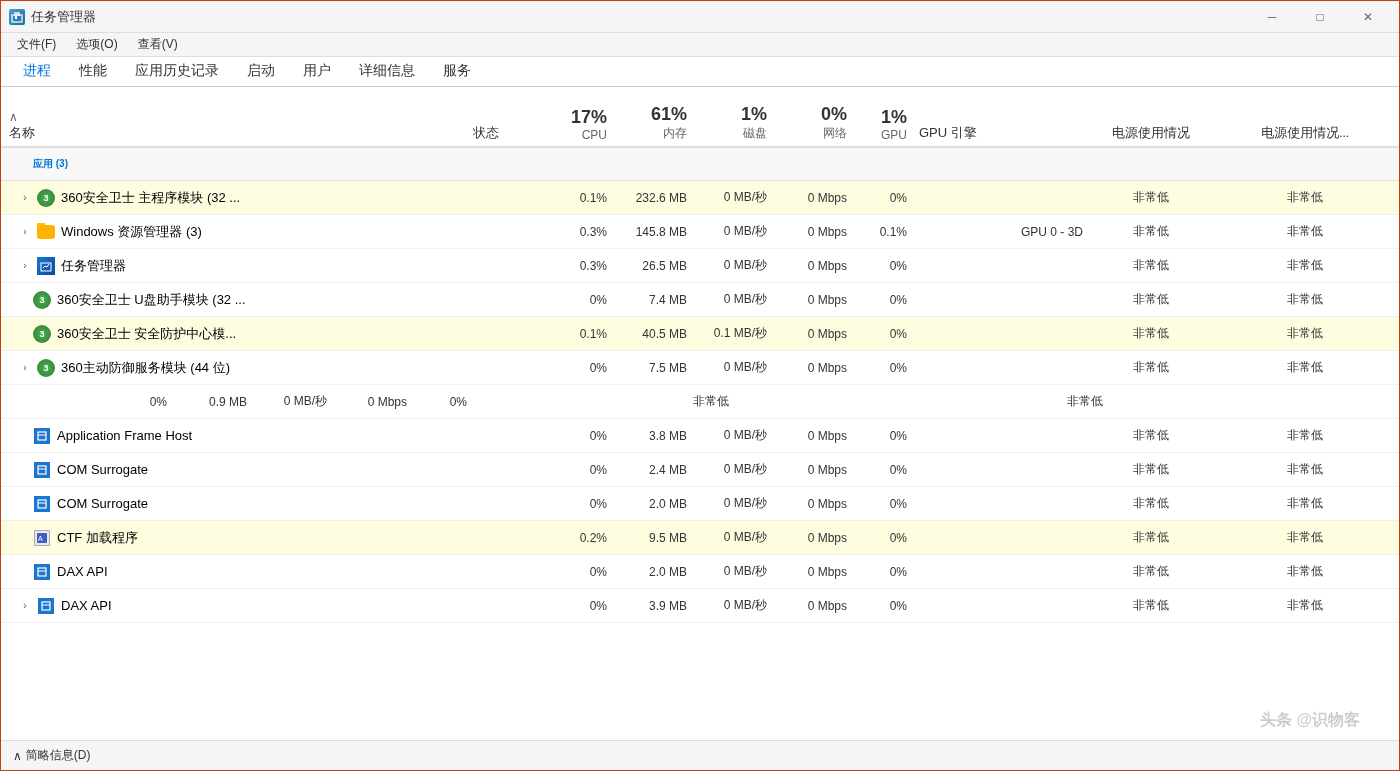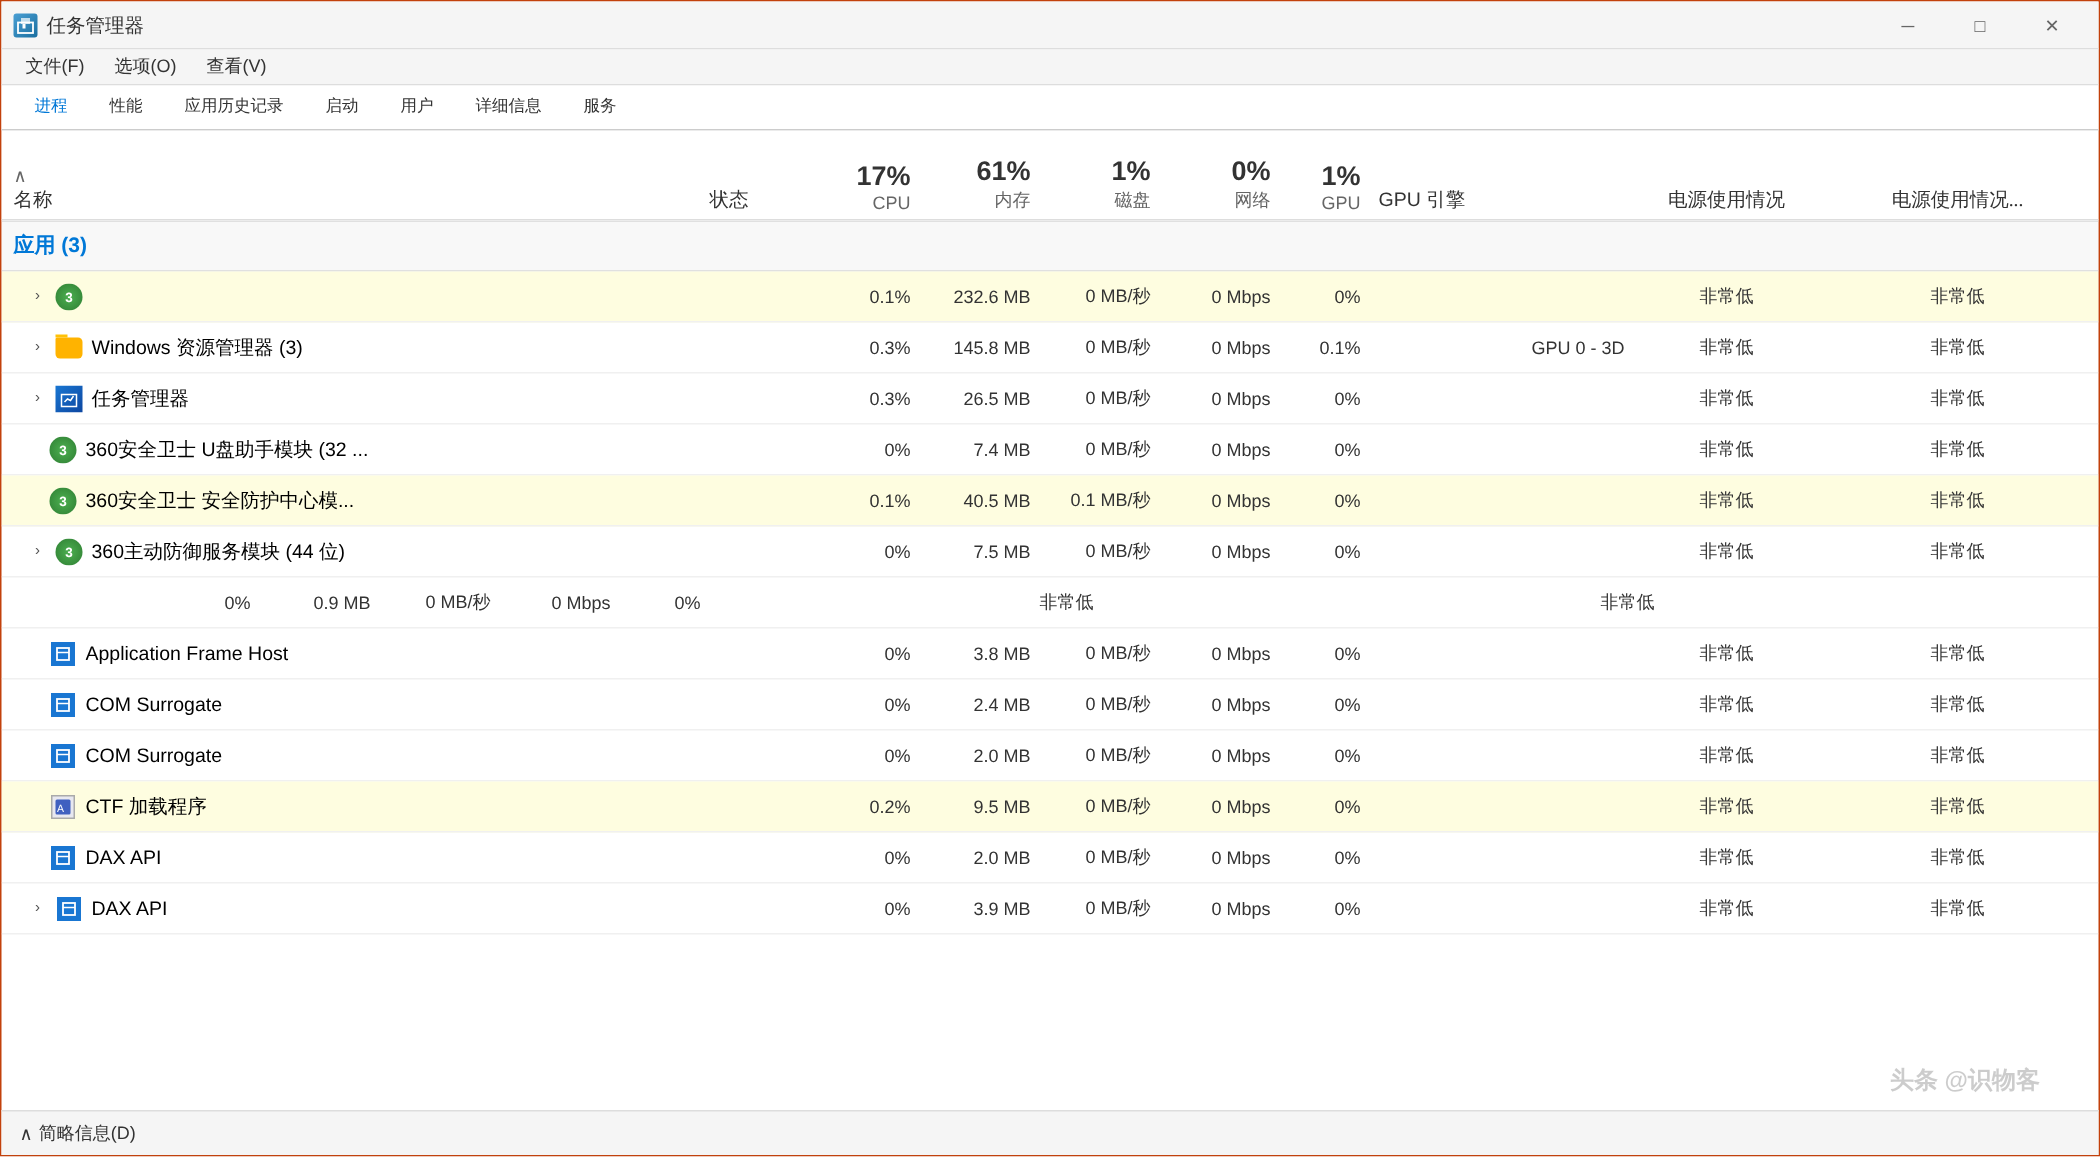--- a/index.html
+++ b/index.html
@@ -88,21 +88,21 @@
       height: 30px;
       display: flex;
       align-items: center;
       padding: 0 8px;
       gap: 0;
       flex-shrink: 0;
     }
     .tab {
       padding: 4px 14px;
       cursor: pointer;
-      font-size: 11px;
+      font-size: 14px;
       color: #333;
       border-bottom: 2px solid transparent;
       height: 42px;
       display: flex;
       align-items: center;
     }
     .tab.active {
       border-bottom: 2px solid #0078d7;
       color: #0078d7;
     }
@@ -216,23 +216,24 @@
     .section-header {
       display: flex;
       align-items: center;
       height: 34px;
       background: #f8f8f8;
       border-bottom: 1px solid #e0e0e0;
       border-top: 1px solid #e0e0e0;
       padding-left: 8px;
     }
     .section-title {
-      font-size: 14px;
+      font-size: 10px;
       color: #0078d7;
       font-weight: 600;
+      margin-left: 24px;
     }
     .process-icon {
       width: 18px;
       height: 18px;
       margin-right: 6px;
       flex-shrink: 0;
       display: flex;
       align-items: center;
       justify-content: center;
     }
@@ -420,20 +421,21 @@
     <div class="section-header">
           <span class="section-title">应用 (3)</span>
         </div>
         <div class="table-row highlighted selected">
           <div class="col-name">
             <div class="name-cell-content">
               <span class="expand-btn">›</span>
               <span class="process-icon">
                 <div class="icon-360">3</div>
               </span>
+              <span class="process-name">360安全卫士 主程序模块 (32 ...</span>
             </div>
           </div>
           <div class="col-status cell-center"></div>
           <div class="col-cpu cell">0.1%</div>
           <div class="col-mem cell">232.6 MB</div>
           <div class="col-disk cell">0 MB/秒</div>
           <div class="col-net cell">0 Mbps</div>
           <div class="col-gpu cell">0%</div>
           <div class="col-gpu-engine cell"></div>
           <div class="col-power cell-center">非常低</div>

